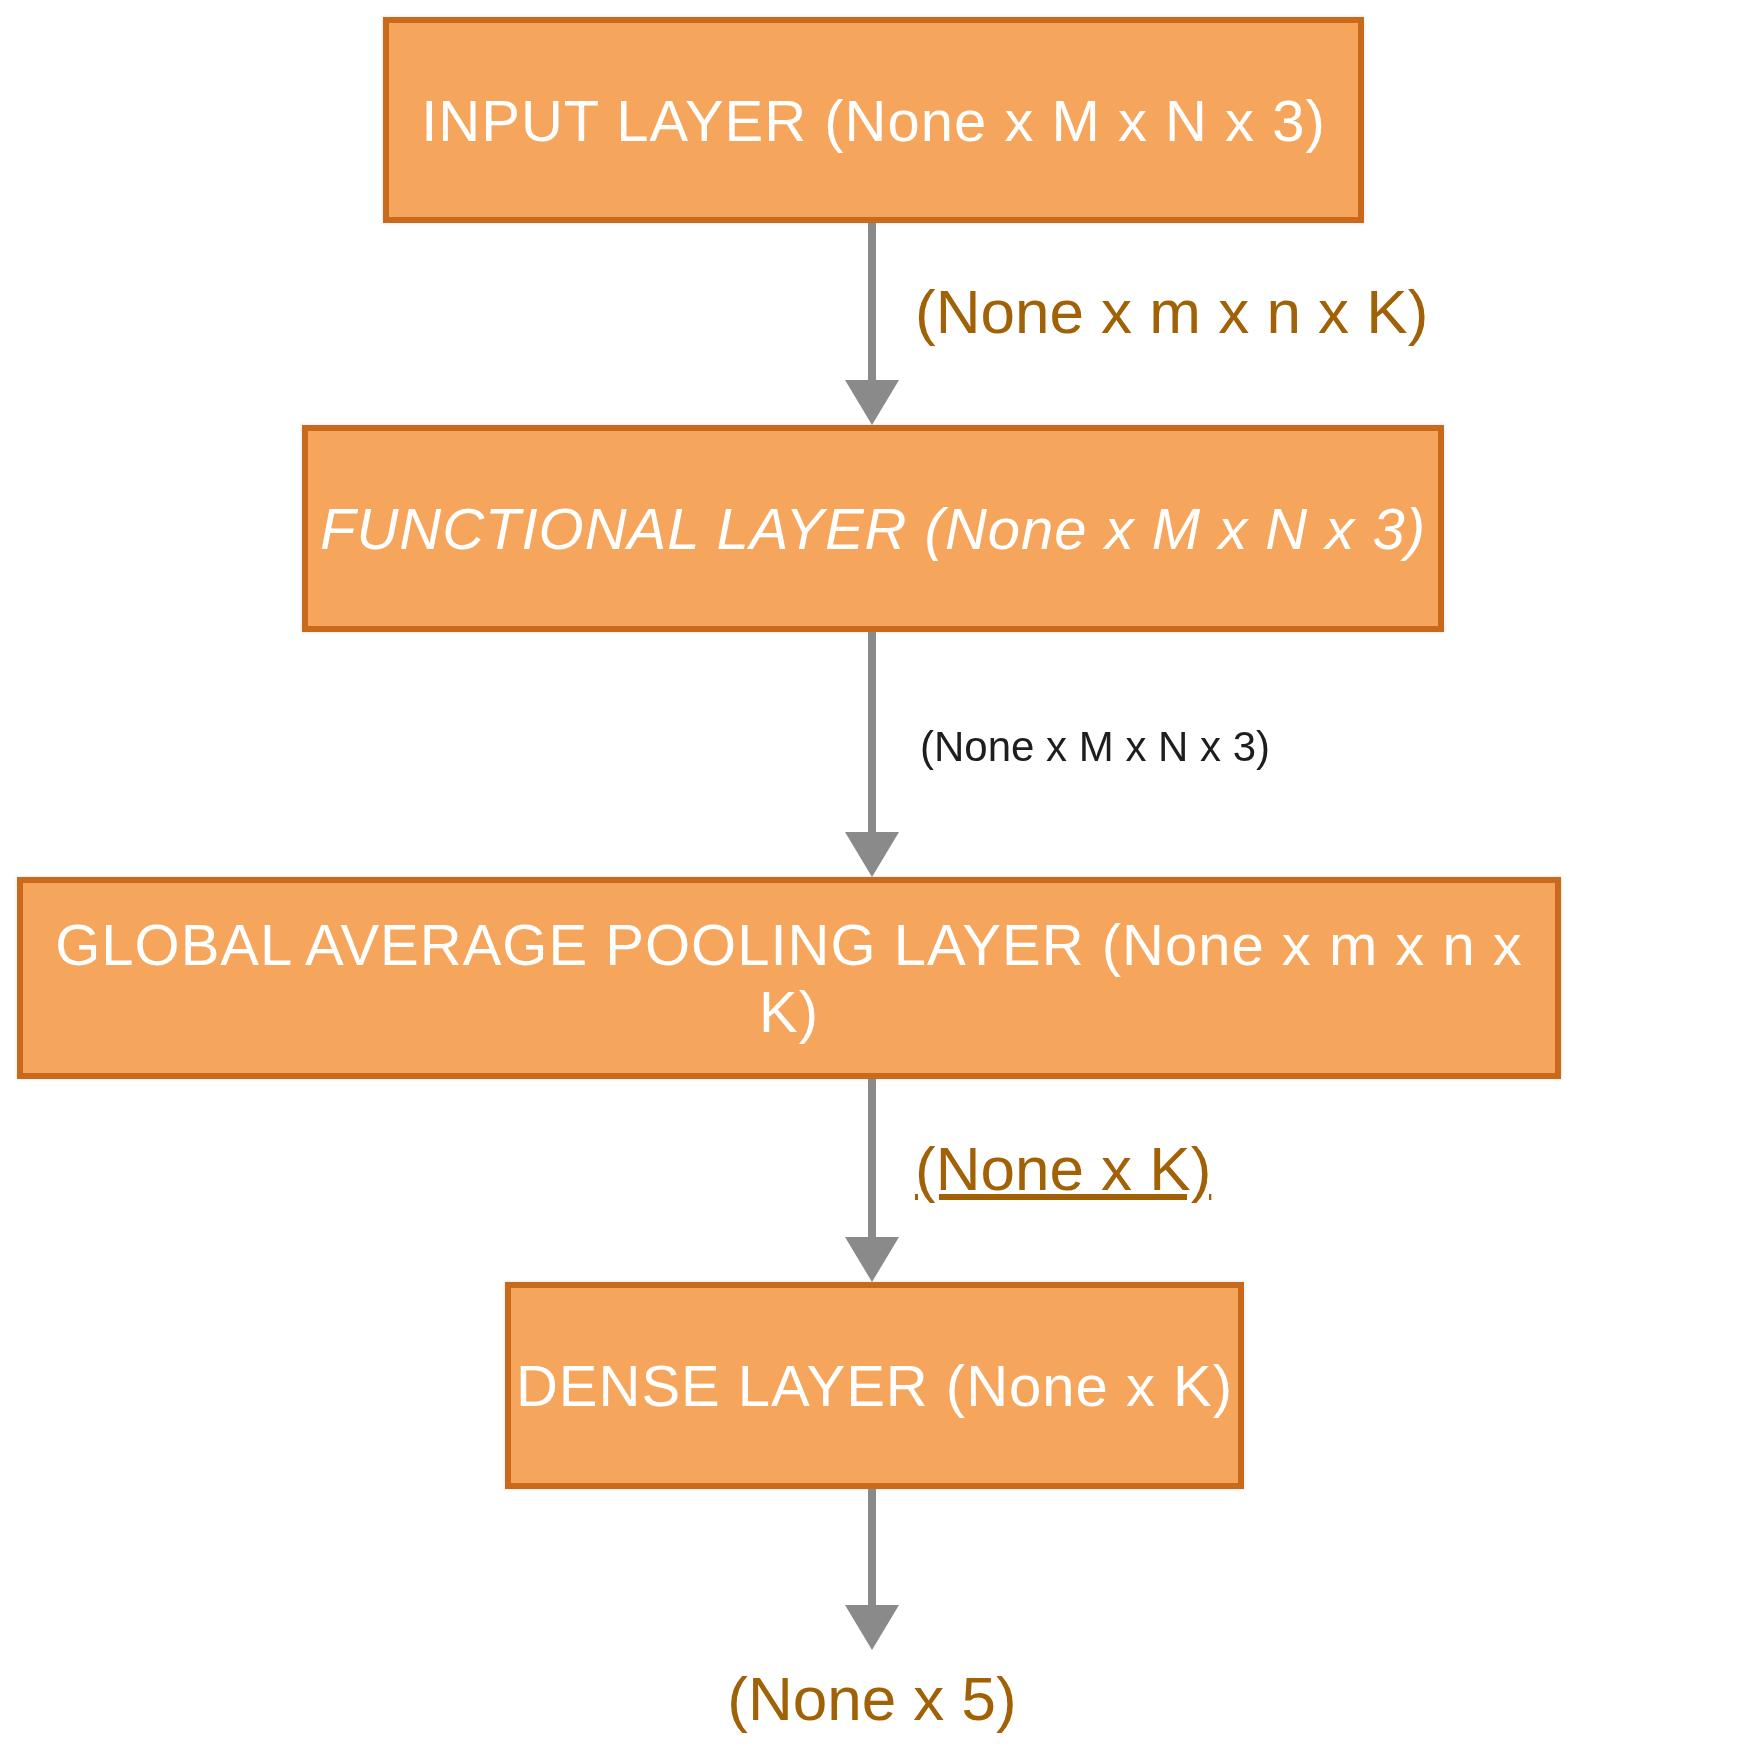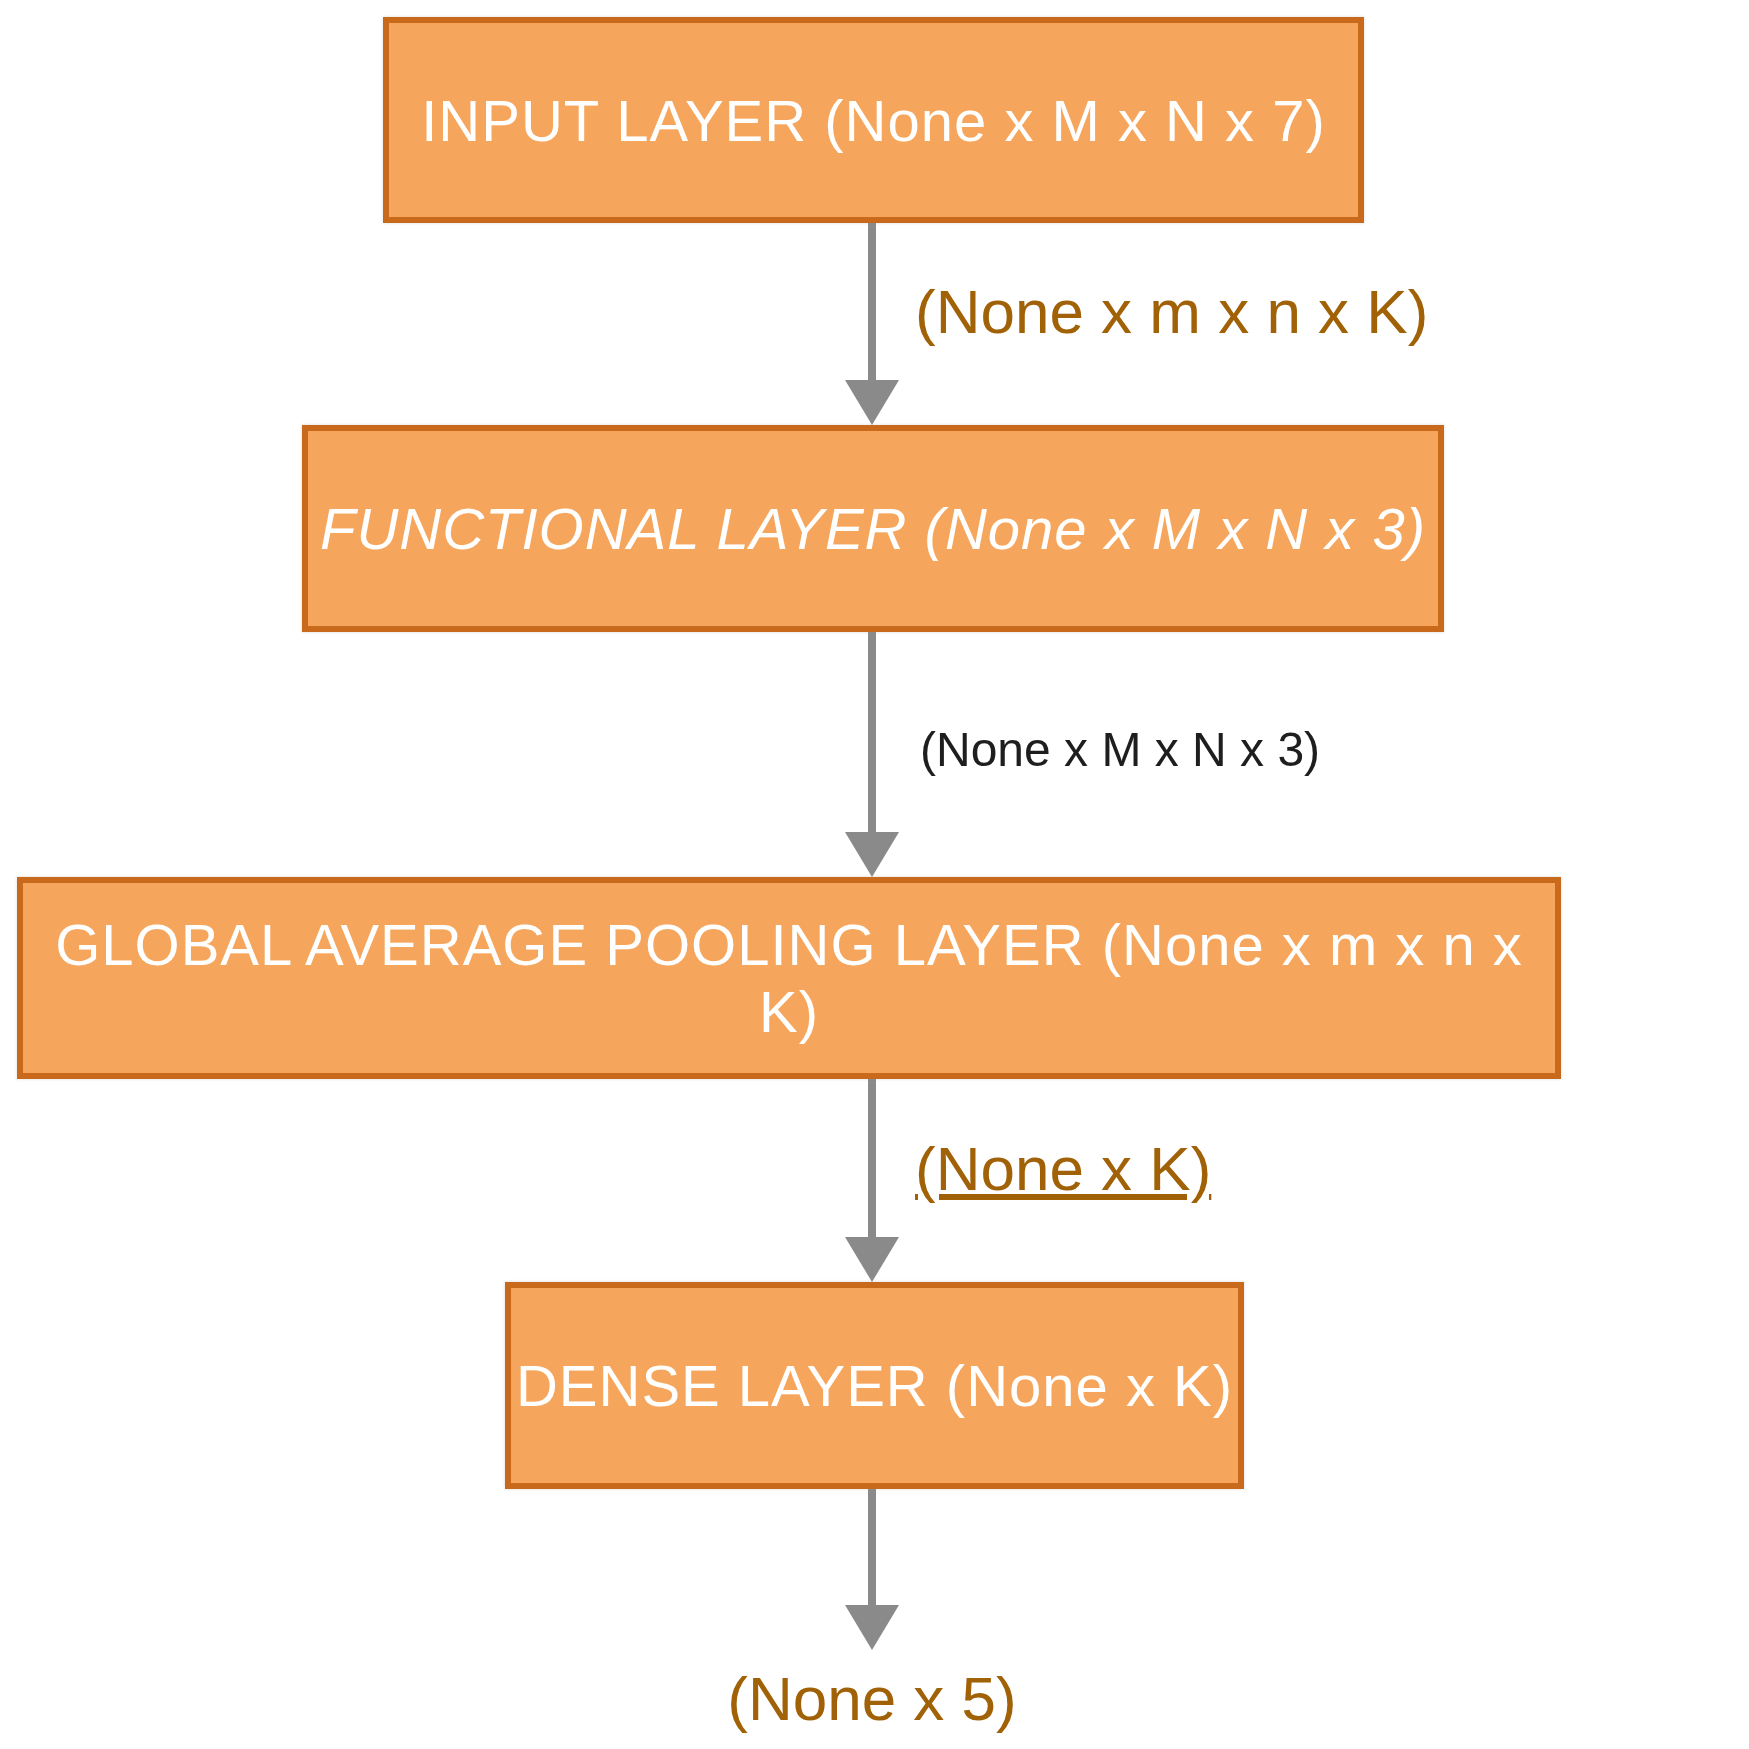--- a/index.html
+++ b/index.html
@@ -61,31 +61,31 @@
   .head-4 { top: 1605px; }
 
   .edge-label {
     position: absolute;
     font-size: 62px;
     color: #a16207;
     white-space: nowrap;
     line-height: 1.1;
   }
   .edge-label-1 { left: 915px; top: 278px; }
-  .edge-label-2 { left: 920px; top: 724px; color: #1E1E1E; font-size: 48px; }
+  .edge-label-2 { left: 920px; top: 724px; color: #1E1E1E; font-size: 42px; }
   .edge-label-3 { left: 915px; top: 1135px; text-decoration: underline; }
   .edge-label-4 { left: 872px; top: 1665px; transform: translateX(-50%); }
 </style>
 </head>
 <body>
 
 <div class="canvas">
 
   <div class="layer-box box-input">
-    <span>INPUT LAYER (None x M x N x 7)</span>
+    <span>INPUT LAYER (None x M x N x 3)</span>
   </div>
 
   <div class="layer-box box-functional">
     <span>FUNCTIONAL LAYER (None x M x N x 3)</span>
   </div>
 
   <div class="layer-box box-gap">
     <span>GLOBAL AVERAGE POOLING LAYER (None x m x n x K)</span>
   </div>
 

